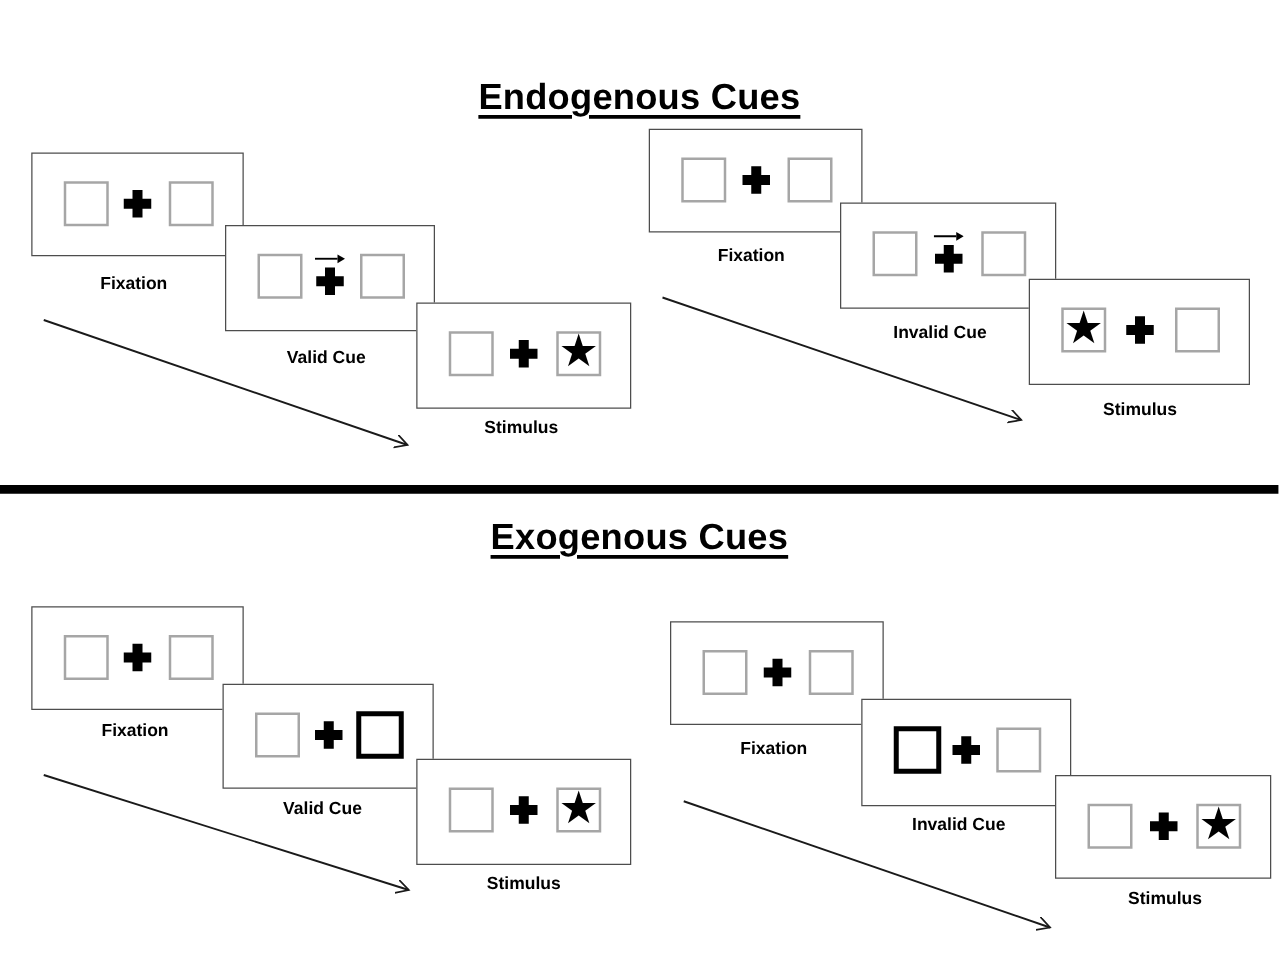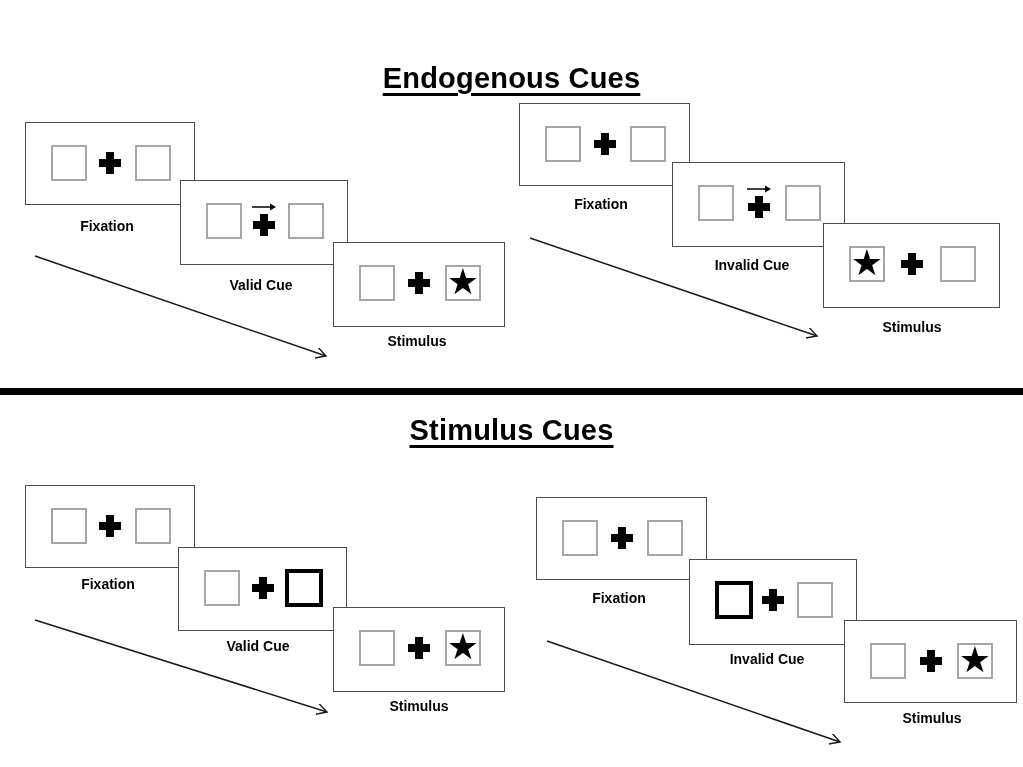--- a/index.html
+++ b/index.html
@@ -48,21 +48,21 @@
 </style>
 </head>
 <body>
 
 <div id="stage">
 
   <div class="section-title" style="top:22px;margin-top:40px;">
     <span>Endogenous Cues</span>
   </div>
   <div class="section-title" style="top:414px;">
-    <span>Stimulus Cues</span>
+    <span>Exogenous Cues</span>
   </div>
 
   <div class="divider"></div>
 
   <svg id="arrow-overlay" width="1023" height="767">
     <defs>
       <marker id="ah" markerWidth="16" markerHeight="14" refX="10" refY="5.5" orient="auto" markerUnits="userSpaceOnUse">
         <path d="M0,0 L10,5.5 L0,11" fill="none" stroke="#1a1a1a" stroke-width="1.4"></path>
       </marker>
     </defs>

